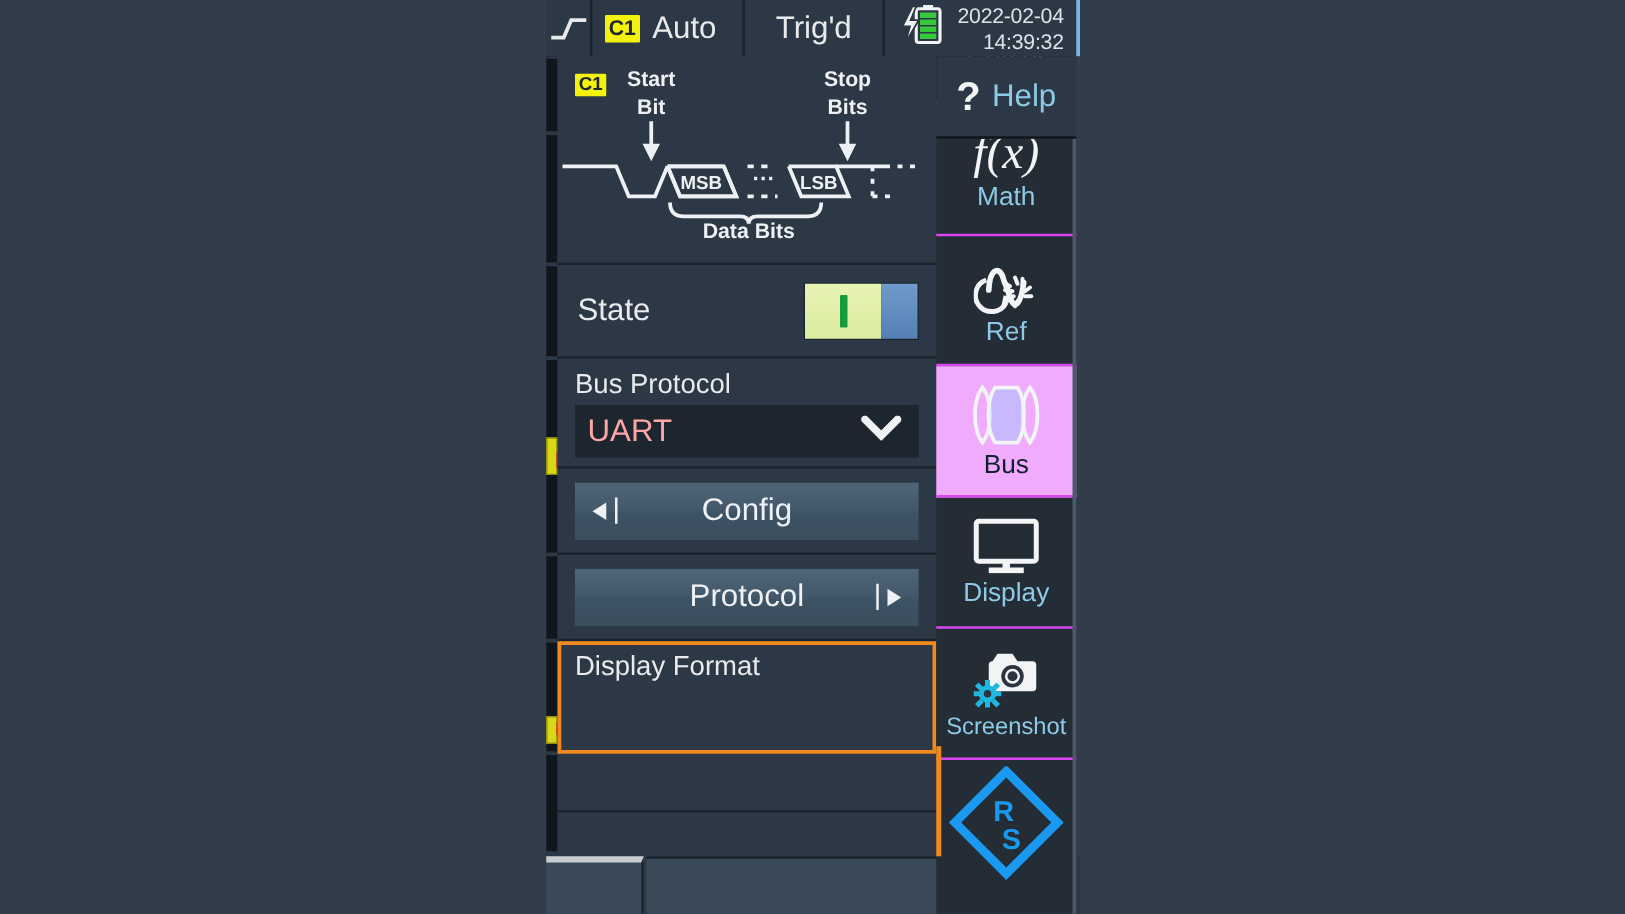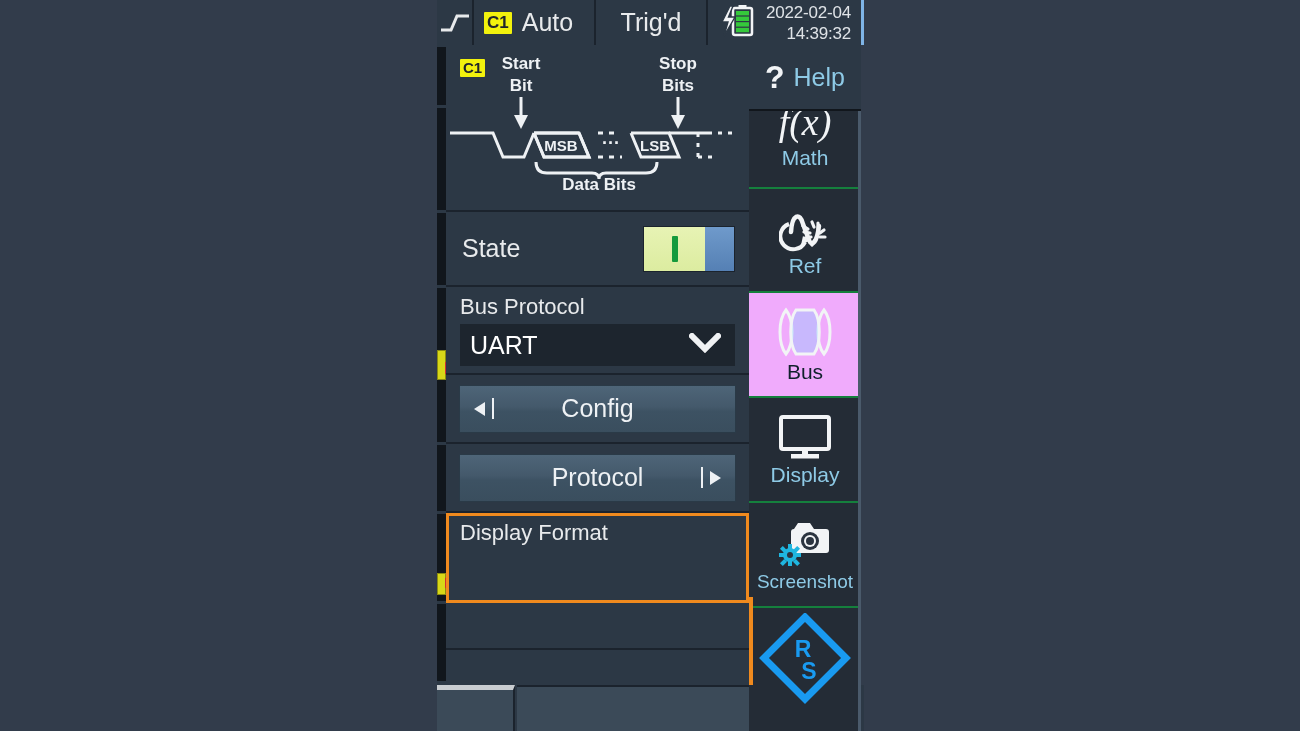--- a/index.html
+++ b/index.html
@@ -90,21 +90,21 @@
   .toggle .off { flex:1 1 auto; background: linear-gradient(#6f9acb,#5580b4); }
 
   
   .dd-sect { height: 88px; padding: 6px 14px 8px 14px; }
   .dd-label { color:#e8eaec; font-size: 22px; line-height: 28px; }
   .dd-field {
     position: relative; height: 42px; margin-top: 3px;
     background: #1d252e; display:flex; align-items:center;
     padding-left: 10px;
   }
-  .dd-value { color:#ffffff; font-size: 25px; }
+  .dd-value { color:#fca5a5; font-size: 25px; }
   .dd-chev { position:absolute; right:14px; top:50%; transform:translateY(-50%); }
 
   
   .btn-sect { height: 69px; display:flex; align-items:center; justify-content:center; }
   .mbtn {
     position: relative; width: 277px; height: 48px;
     background: linear-gradient(#4e6578 0%, #44596b 45%, #3d5263 55%, #3a4e5e 100%);
     border: 1px solid #2a3a47;
     display: flex; align-items: center; justify-content: center;
     color: #eef1f4; font-size: 25px;
@@ -134,21 +134,21 @@
     position:absolute; left: 80px; top: 0px; width: 233px; height: 46px;
     background: #3b4a58; border-top: 2px solid #1b232d;
   }
 
   
   .toolbar {
     position:absolute; left: 312px; top: 45px; width: 112px; height: 686px;
     background: #242c36;
   }
   .tb-item {
-    position: relative; width: 112px; border-bottom: 2px solid #15803d;
+    position: relative; width: 112px; border-bottom: 2px solid #d946ef;
     display:flex; flex-direction:column; align-items:center; justify-content:center;
     color:#8ecae6;
   }
   .tb-label { font-size: 21px; margin-top: 2px; color:#8ecae6; }
   .tb-icon { display:flex; align-items:center; justify-content:center; }
 
   .tb-cursor { height: 38px; justify-content:flex-start; overflow:hidden; background:#1b2129; }
   .tb-cursor .tb-label { font-size:21px; margin-top:-10px; }
 
   .tb-help {

